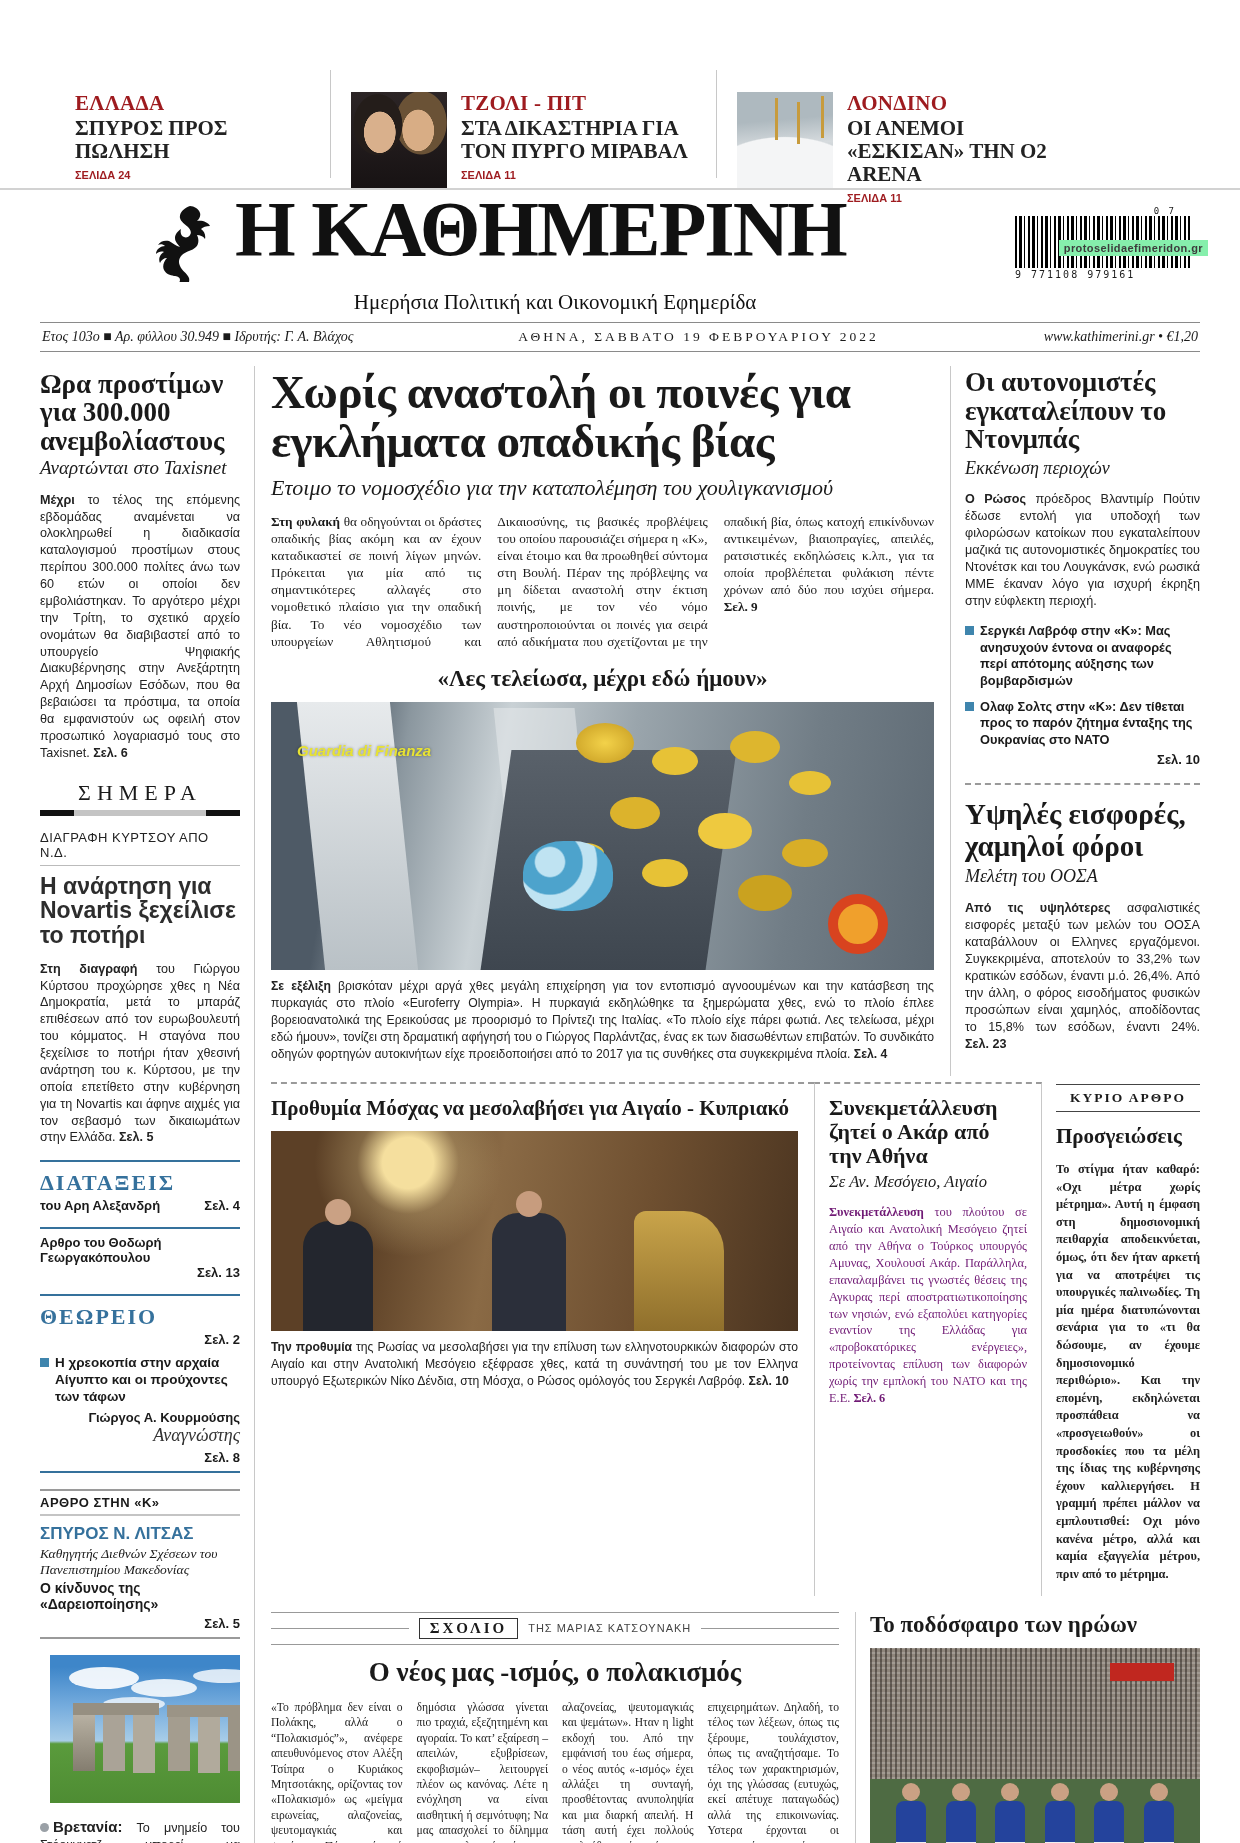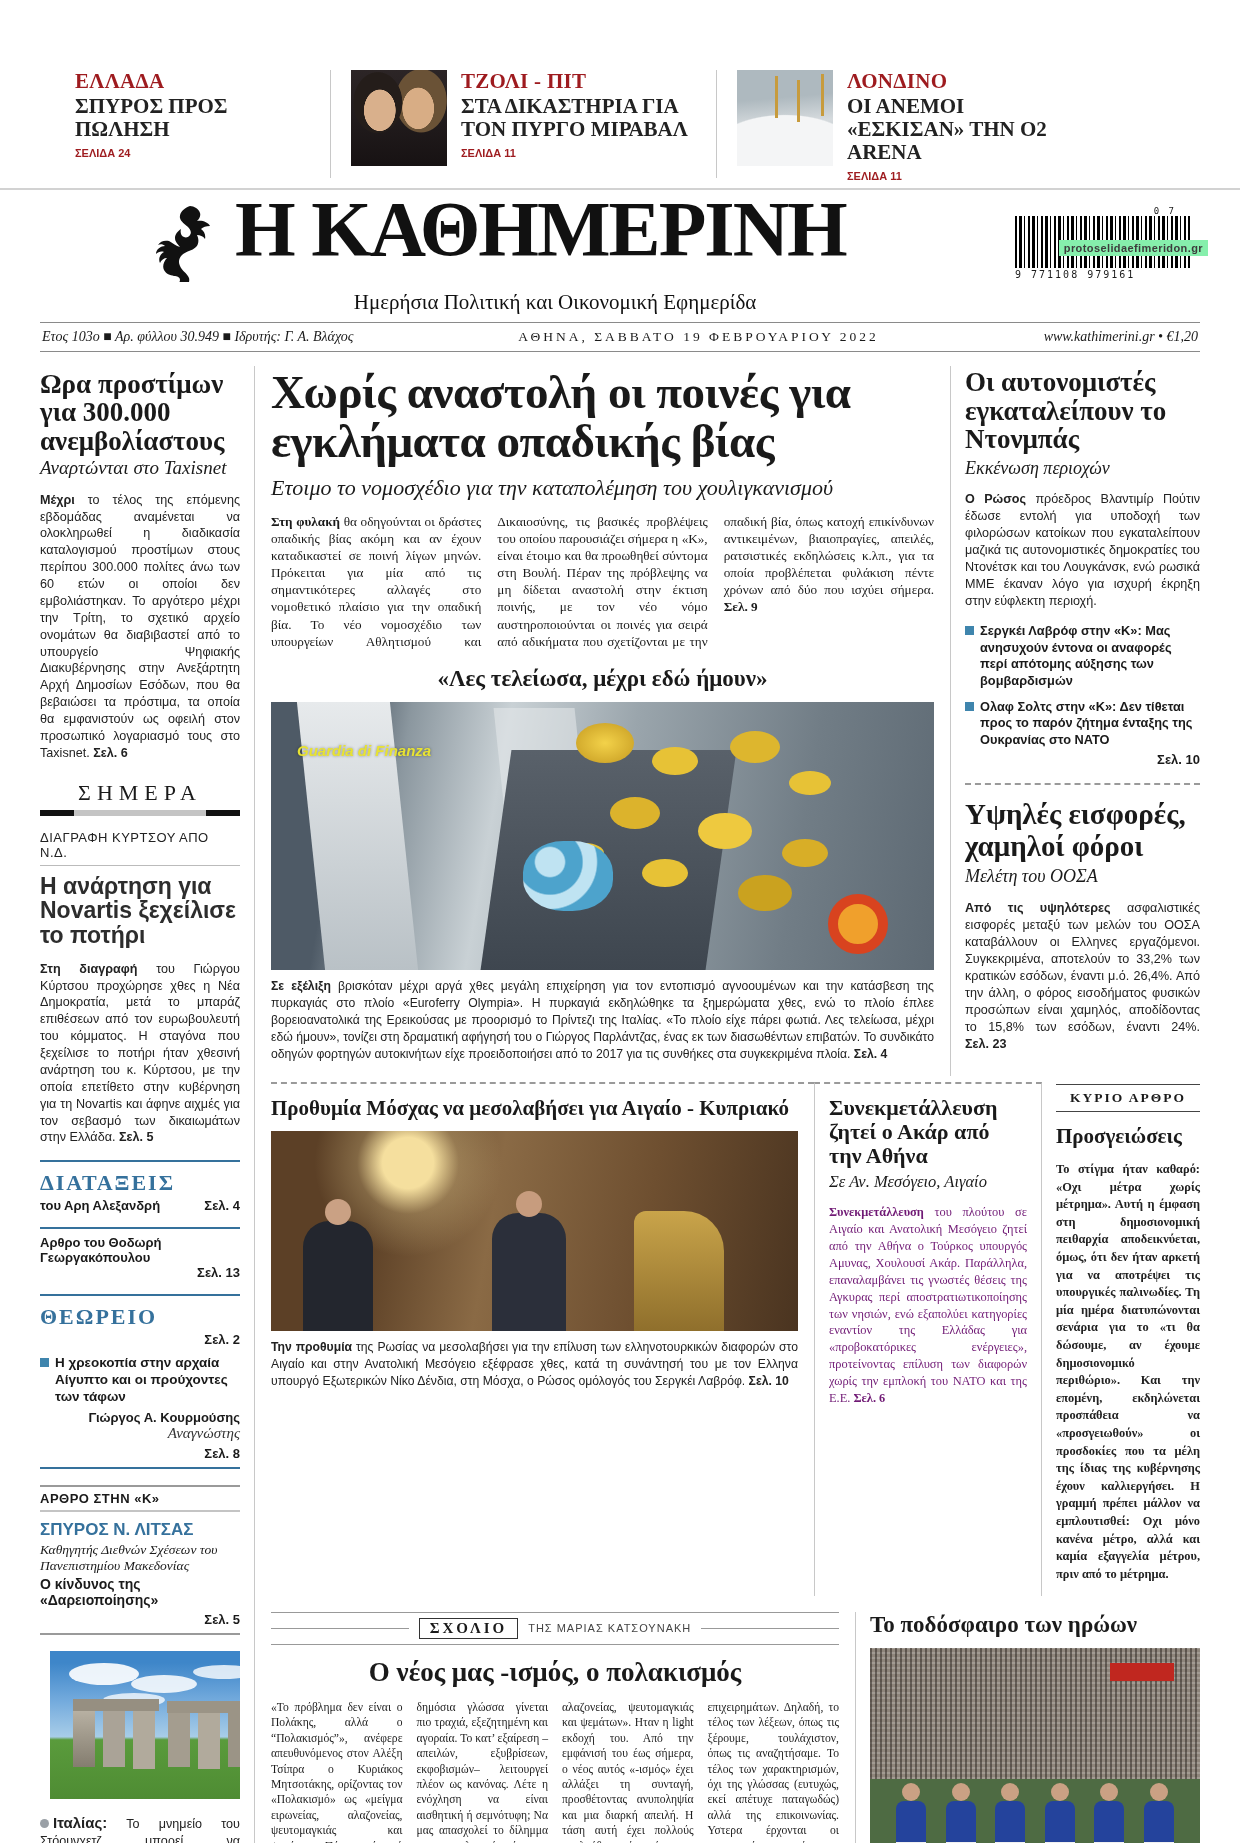--- a/index.html
+++ b/index.html
@@ -1,21 +1,21 @@
 <!DOCTYPE html>
 <html lang="el"><head>
 <meta charset="utf-8">
 <style>
   html,body{margin:0;padding:0;background:#e9e9e9;}
   .page{position:relative;width:1240px;height:1843px;margin:0 auto;background:#fff;overflow:hidden;
         font-family:"Liberation Serif",serif;color:#1a1a1a;}
   b,strong{font-weight:bold;}
   
   .topstrip{display:flex;align-items:flex-start;gap:20px;padding:70px 40px 10px 75px;height:108px;}
-  .promo{display:flex;gap:14px;}
+  .promo{display:flex;gap:14px;margin-top:22px;}
   .promo .txt{line-height:1.1;}
   .kicker{color:#9e1b1f;font-weight:bold;font-size:21px;letter-spacing:.3px;}
   .promo-title{font-size:21px;font-weight:bold;color:#222;margin-top:2px;max-width:235px;}
   .promo-page{color:#9e1b1f;font-weight:bold;font-size:11px;margin-top:6px;font-family:"Liberation Sans",sans-serif;}
   .vr{width:1px;background:#c8c8c8;align-self:stretch;}
   .pphoto{width:96px;height:96px;position:relative;flex:none;}
   .hr-strip{height:2px;background:#d2d2d2;margin:0 0 0 0;}
   
   .masthead{position:relative;height:132px;margin:0 40px;}
   .griffin{position:absolute;left:112px;top:14px;}
@@ -49,21 +49,21 @@
              border-bottom:1px solid #bbb;padding-bottom:5px;margin:14px 0 8px;}
   .lr-h3{font-family:"Liberation Sans",sans-serif;font-size:23px;line-height:1.08;font-weight:bold;color:#2d2d2d;margin:4px 0 10px;}
   .sect{border-top:2px solid #35719c;margin-top:14px;padding-top:6px;}
   .sect-title{color:#35719c;font-size:22px;font-weight:bold;letter-spacing:2px;margin:2px 0;}
   .sect-row{display:flex;justify-content:space-between;font-family:"Liberation Sans",sans-serif;font-size:13px;}
   .sect-row .a{font-weight:bold;}
   .right{text-align:right;}
   .theo-item{display:flex;gap:6px;margin-top:8px;font-family:"Liberation Sans",sans-serif;font-size:13.5px;font-weight:bold;line-height:1.25;}
   .sq{flex:none;width:9px;height:9px;background:#3f85ad;margin-top:3px;}
   .byline-b{font-family:"Liberation Sans",sans-serif;font-size:13px;font-weight:bold;text-align:right;margin-top:4px;}
-  .byline-i{font-style:italic;font-size:15px;text-align:right;color:#333;}
+  .byline-i{font-style:italic;font-size:18px;text-align:right;color:#333;}
   .lr-k2{font-family:"Liberation Sans",sans-serif;font-weight:bold;font-size:13px;letter-spacing:.5px;
          border-top:2px solid #9a9a9a;border-bottom:2px solid #c4c4c4;padding:4px 0;margin-top:16px;}
   .litsas{color:#35719c;font-family:"Liberation Sans",sans-serif;font-weight:bold;font-size:17px;margin-top:8px;}
   .litsas-role{font-style:italic;font-size:13.5px;line-height:1.2;margin:2px 0;}
   .litsas-t{font-family:"Liberation Sans",sans-serif;font-weight:bold;font-size:14px;}
   .sect-end{border-bottom:2px solid #35719c;padding-bottom:6px;}
   .lr-photo{position:relative;height:148px;margin:16px 0 12px 10px;}
   .brief{margin-top:14px;font-family:"Liberation Sans",sans-serif;font-size:12.6px;line-height:1.32;color:#222;text-align:justify;}
   .brief .dot{display:inline-block;width:9px;height:9px;border-radius:50%;background:#9aa0a6;margin-right:4px;}
   .brief .bl{font-weight:bold;font-size:15px;}
@@ -272,21 +272,21 @@
         <div style="border-bottom:2px solid #9a9a9a;margin-top:6px;"></div>
       </div>
 
       <div class="lr-photo ph photo-stone">
         <span class="cloud"></span>
         <span class="stone"></span>
         <span class="lintel"></span>
 
       </div>
 
-      <p class="brief"><span class="dot"></span><span class="bl">Ιταλίας:</span><span> Το μνημείο του Στόουνχετζ μπορεί να αντιπροσωπεύει το συμβολικό άνοιγμα της μητέρας Γης, από όπου η θεότητα της φύσης γεννούσε τα φυτά και τα ζώα. Μπορεί, όμως, η απάντηση να είναι ακόμη απλούστερη. </span></p>
+      <p class="brief"><span class="dot"></span><span class="bl">Βρετανία:</span><span> Το μνημείο του Στόουνχετζ μπορεί να αντιπροσωπεύει το συμβολικό άνοιγμα της μητέρας Γης, από όπου η θεότητα της φύσης γεννούσε τα φυτά και τα ζώα. Μπορεί, όμως, η απάντηση να είναι ακόμη απλούστερη. </span></p>
 
     </div>
 
     <div class="rightcol">
 
       <div class="bandA">
         <div class="lead-main">
           <div class="h1">Χωρίς αναστολή οι ποινές για εγκλήματα οπαδικής βίας</div>
           <div class="deck">Ετοιμο το νομοσχέδιο για την καταπολέμηση του χουλιγκανισμού</div>
           <div class="cols3"><b>Στη φυλακή</b><span> θα οδηγούνται οι δράστες οπαδικής βίας ακόμη και αν έχουν καταδικαστεί σε ποινή λίγων μηνών. Πρόκειται για μία από τις σημαντικότερες αλλαγές στο νομοθετικό πλαίσιο για την οπαδική βία. Το νέο νομοσχέδιο των υπουργείων Αθλητισμού και Δικαιοσύνης, τις βασικές προβλέψεις του οποίου παρουσιάζει σήμερα η «Κ», είναι έτοιμο και θα προωθηθεί σύντομα στη Βουλή. Πέραν της πρόβλεψης να μη δίδεται αναστολή στην έκτιση ποινής, με τον νέο νόμο αυστηροποιούνται οι ποινές για σειρά από αδικήματα που σχετίζονται με την οπαδική βία, όπως κατοχή επικίνδυνων αντικειμένων, βιαιοπραγίες, απειλές, ρατσιστικές εκδηλώσεις κ.λπ., για τα οποία προβλέπεται φυλάκιση πέντε χρόνων από δύο που ισχύει σήμερα. </span><span class="pageref">Σελ. 9</span></div>

